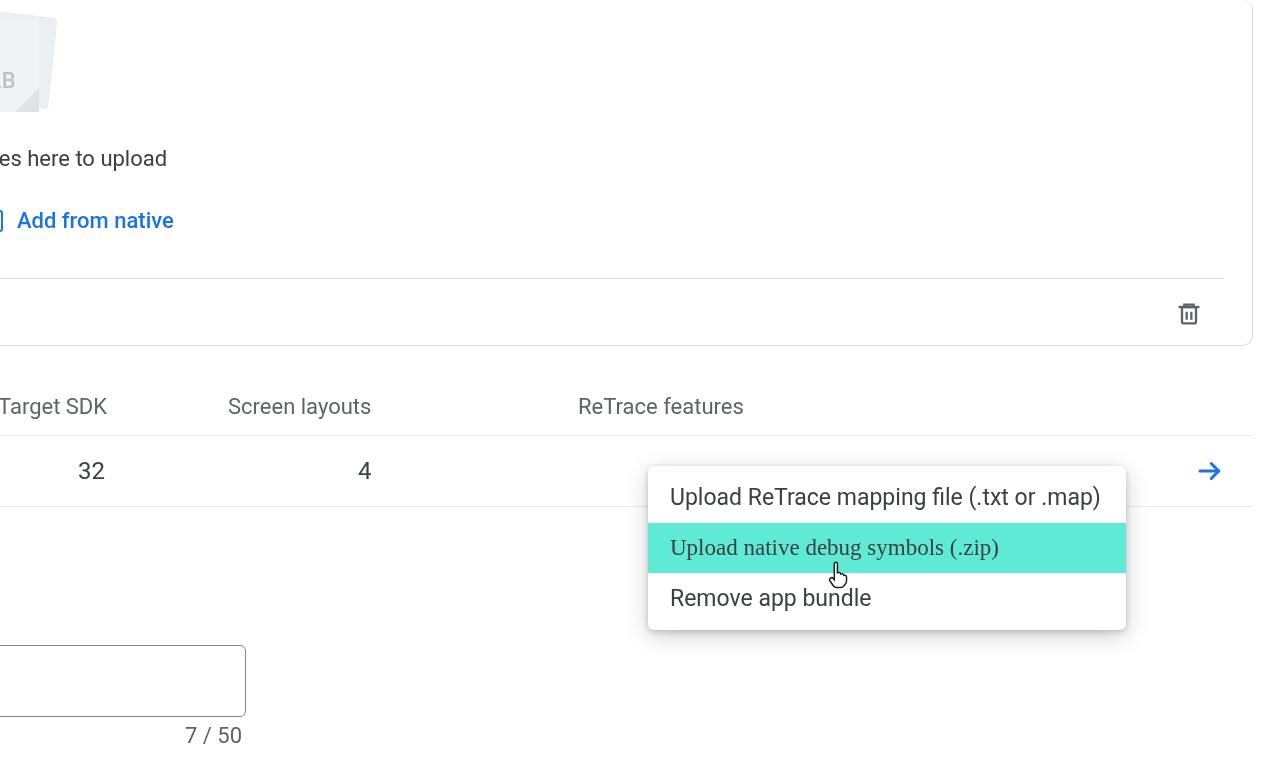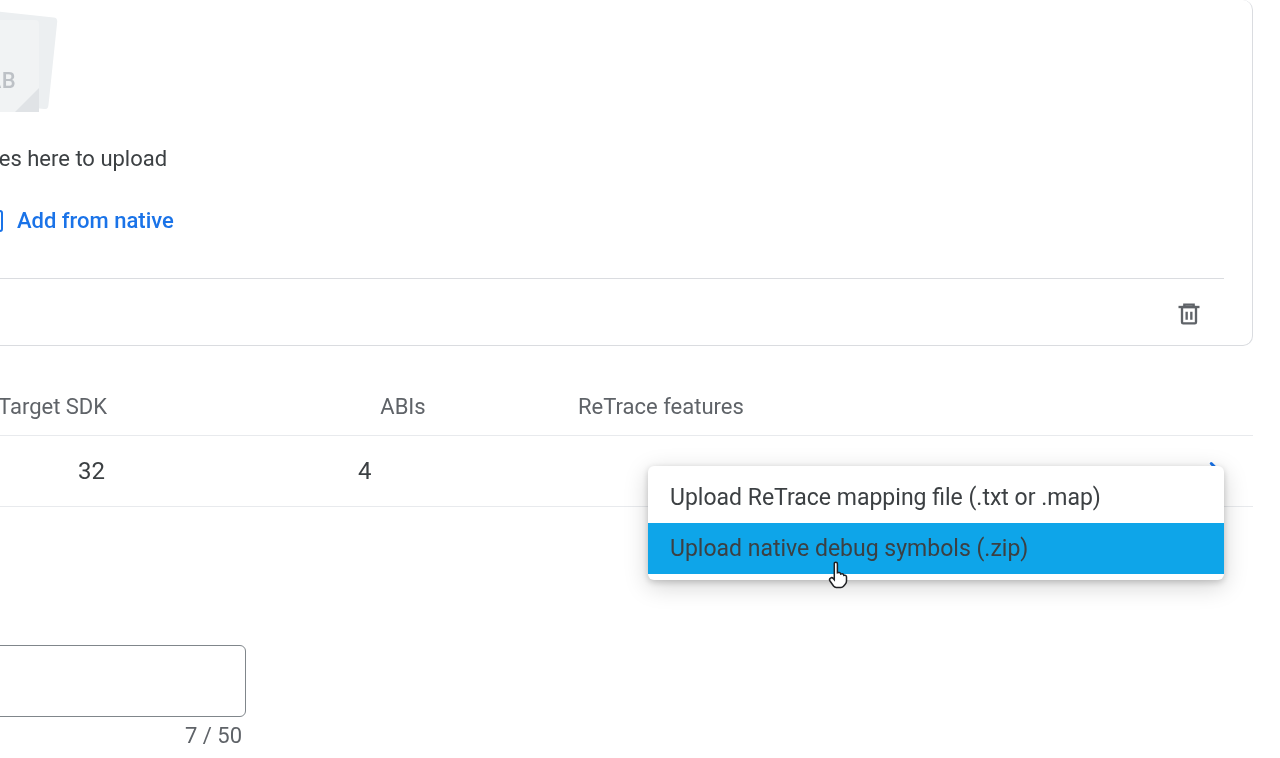--- a/index.html
+++ b/index.html
@@ -132,34 +132,34 @@
     display: flex;
     justify-content: flex-end;
     padding-right: 8px;
     cursor: pointer;
   }
 
   .ctx-menu {
     position: absolute;
     top: 466px;
     left: 648px;
-    width: 576px;
+    width: 478px;
     background: #fff;
     border-radius: 6px;
     box-shadow: 0 2px 6px rgba(0,0,0,0.18), 0 6px 24px rgba(0,0,0,0.18);
     padding: 6px 0;
     z-index: 50;
   }
   .ctx-item {
     padding: 12px 22px;
     font-size: 23px;
     color: #3c4043;
     cursor: pointer;
   }
-  .ctx-item.hover { background: #0ea5e9; }
+  .ctx-item.hover { background: #5eead4; font-family: Liberation Serif, serif; }
 
   .cursor-hand {
     position: absolute;
     top: 560px;
     left: 826px;
     z-index: 60;
     pointer-events: none;
   }
 
   .counter-box {
@@ -211,41 +211,42 @@
       <path d="M8 6V4h8v2"></path>
       <rect x="6" y="6" width="12" height="14" rx="1"></rect>
       <path d="M10 10v7M14 10v7"></path>
     </svg>
   </div>
 </div>
 
 <div class="table-wrap">
   <div class="table-headers">
     <div>Target SDK</div>
-    <div style="text-align:center">ABIs</div>
+    <div>Screen layouts</div>
     <div>ReTrace features</div>
     <div></div>
   </div>
   <div class="table-row">
     <div class="cell-targetsdk">32</div>
     <div class="cell-screens">4</div>
     <div></div>
     <div></div>
     <div class="row-arrow">
       <svg width="30" height="30" viewBox="0 0 24 24" fill="none" stroke="#1a73e8" stroke-width="2.4" stroke-linecap="round" stroke-linejoin="round">
         <path d="M4 12h15"></path>
         <path d="M13 6l6 6-6 6"></path>
       </svg>
     </div>
   </div>
 </div>
 
 <div class="ctx-menu">
   <div class="ctx-item">Upload ReTrace mapping file (.txt or .map)</div>
   <div class="ctx-item hover">Upload native debug symbols (.zip)</div>
+  <div class="ctx-item">Remove app bundle</div>
 </div>
 
 <div class="cursor-hand">
   <svg width="26" height="30" viewBox="0 0 24 28">
     <path d="M9 2c.8 0 1.5.7 1.5 1.5V12l1.2-.3c.8-.2 1.6.3 1.8 1l.1.4 1-.2c.8-.2 1.6.3 1.8 1l.1.5.9-.1c.9-.1 1.6.6 1.6 1.5v3.7c0 1.2-.4 2.3-1.2 3.2l-1.6 1.8c-.6.7-1.5 1.1-2.4 1.1H9.4c-1 0-1.9-.5-2.5-1.3l-3.3-4.7c-.6-.9-.4-2.1.5-2.7.8-.6 1.9-.4 2.5.3l1 1.2V3.5C7.5 2.7 8.2 2 9 2z" fill="#ffffff" stroke="#202124" stroke-width="1.4"></path>
   </svg>
 </div>
 
 <div class="counter-box">
   <div class="counter-input"></div>

